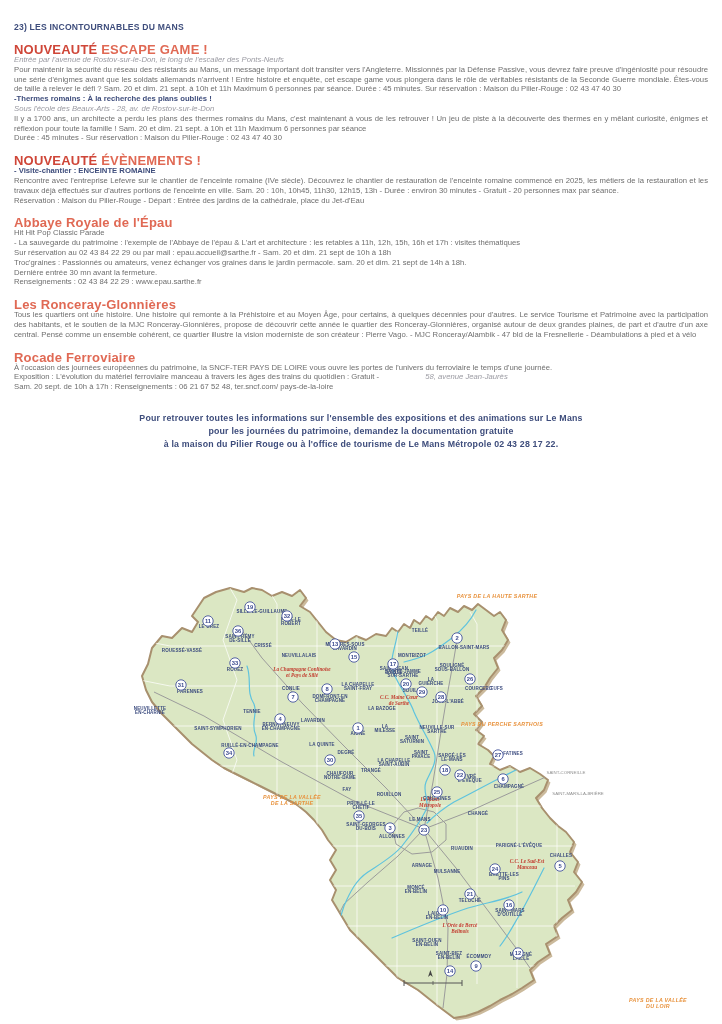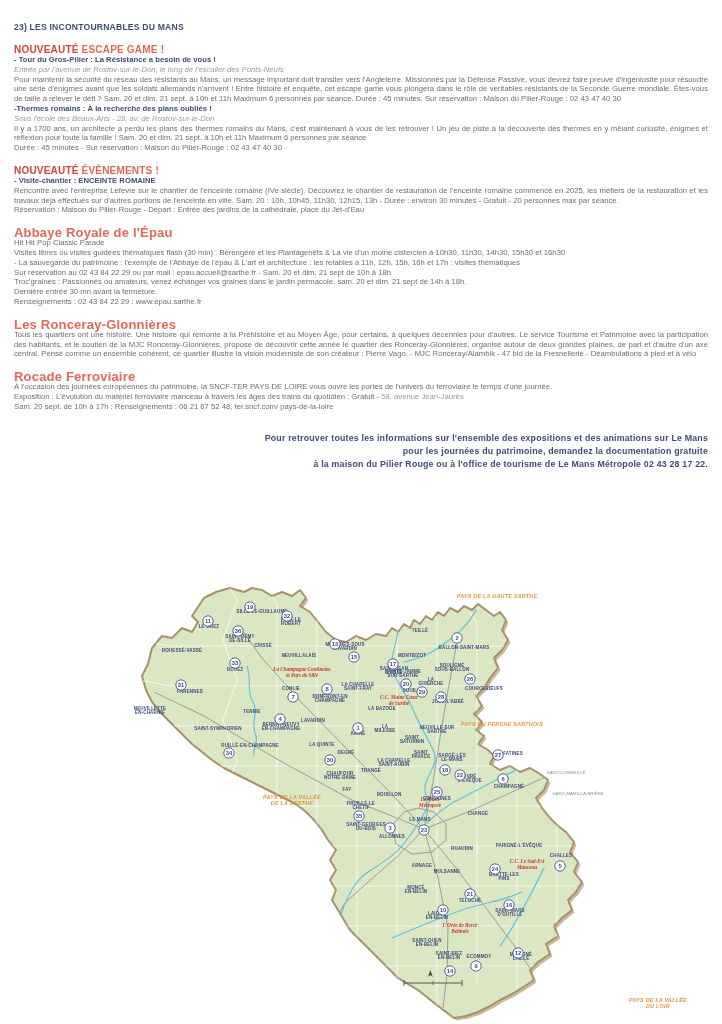--- a/index.html
+++ b/index.html
@@ -2,69 +2,67 @@
 <html><head>
 <meta charset="utf-8">
 <style>
   html,body{margin:0;padding:0;}
   body{width:722px;height:1024px;background:#ffffff;font-family:"Liberation Sans",sans-serif;overflow:hidden;}
   .page{position:relative;width:722px;height:964px;background:#fff;border-radius:30px;}
   .content{padding:22px 14px 0 14px;}
   h1{font-size:8.6px;line-height:10px;margin:0;color:#3e4d7c;font-weight:bold;letter-spacing:.2px;}
   .sec{margin-top:13px;}
   p{margin:0;}
-  .hd{font-size:10px;line-height:10px;font-weight:bold;letter-spacing:.2px;}
+  .hd{font-size:13px;line-height:10px;font-weight:bold;letter-spacing:.2px;}
   .hd-b{color:#cf4638;}
   .hd-r{color:#e06954;}
   .hd2{font-size:13px;line-height:10px;font-weight:bold;color:#e06954;letter-spacing:.2px;}
   .sub{font-size:7.7px;line-height:9.8px;font-weight:bold;color:#3e4d7c;}
   .it{font-size:7.7px;line-height:9.8px;font-style:italic;color:#9a9aa2;}
   .body{font-size:7.7px;line-height:9.8px;color:#6e6e6e;}
   .j{text-align:justify;}
-  .it-inline{color:#9a9aa2;}
+  .it-inline{font-style:italic;color:#9a9aa2;margin-left:44px;}
   .center-note{margin-top:20px;text-align:center;}
-  .note-line{font-size:8.8px;line-height:13px;font-weight:bold;color:#3e4d7c;letter-spacing:.2px;text-align:right;}
+  .note-line{font-size:8.8px;line-height:13px;font-weight:bold;color:#3e4d7c;letter-spacing:.2px;}
   #map-svg{position:absolute;left:0;top:582px;}
   .lbl{font-family:"Liberation Sans",sans-serif;font-size:4.5px;font-weight:bold;fill:#3a4a7e;letter-spacing:.15px;}
   .mnum{font-family:"Liberation Sans",sans-serif;font-size:5.8px;font-weight:bold;fill:#3a4a8e;}
   .cc{font-family:"Liberation Serif",serif;font-size:5.2px;font-style:italic;font-weight:bold;fill:#c23b2e;}
   .pays{font-family:"Liberation Sans",sans-serif;font-size:5.3px;font-style:italic;font-weight:bold;fill:#e8923d;letter-spacing:.3px;}
   .nbr{font-family:"Liberation Sans",sans-serif;font-size:4.4px;fill:#919191;}
 </style>
 </head>
 <body>
 
 <div class="page">
   <div class="content">
 
     <h1>23) LES INCONTOURNABLES DU MANS</h1>
 
     <div class="sec">
       <p class="hd"><span class="hd-b">NOUVEAUTÉ</span><span class="hd-r"> ESCAPE GAME !</span></p>
-      <p class="sub">- Tour du Gros-Pilier : La Résistance a besoin de vous !</p>
       <p class="it">Entrée par l'avenue de Rostov-sur-le-Don, le long de l'escalier des Ponts-Neufs</p>
       <p class="body j">Pour maintenir la sécurité du réseau des résistants au Mans, un message important doit transiter vers l'Angleterre. Missionnés par la Défense Passive, vous devrez faire preuve d'ingéniosité pour résoudre une série d'énigmes avant que les soldats allemands n'arrivent ! Entre histoire et enquête, cet escape game vous plongera dans le rôle de véritables résistants de la Seconde Guerre mondiale. Êtes-vous de taille à relever le défi ? Sam. 20 et dim. 21 sept. à 10h et 11h Maximum 6 personnes par séance. Durée : 45 minutes. Sur réservation : Maison du Pilier-Rouge : 02 43 47 40 30</p>
       <p class="sub">-Thermes romains : À la recherche des plans oubliés !</p>
       <p class="it">Sous l'école des Beaux-Arts - 28, av. de Rostov-sur-le-Don</p>
       <p class="body j">Il y a 1700 ans, un architecte a perdu les plans des thermes romains du Mans, c'est maintenant à vous de les retrouver ! Un jeu de piste à la découverte des thermes en y mêlant curiosité, énigmes et réflexion pour toute la famille ! Sam. 20 et dim. 21 sept. à 10h et 11h Maximum 6 personnes par séance</p>
       <p class="body">Durée : 45 minutes - Sur réservation : Maison du Pilier-Rouge : 02 43 47 40 30</p>
     </div>
 
     <div class="sec">
       <p class="hd"><span class="hd-b">NOUVEAUTÉ</span><span class="hd-r"> ÉVÈNEMENTS !</span></p>
       <p class="sub">- Visite-chantier : ENCEINTE ROMAINE</p>
       <p class="body j">Rencontre avec l'entreprise Lefevre sur le chantier de l'enceinte romaine (IVe siècle). Découvrez le chantier de restauration de l'enceinte romaine commencé en 2025, les métiers de la restauration et les travaux déjà effectués sur d'autres portions de l'enceinte en ville. Sam. 20 : 10h, 10h45, 11h30, 12h15, 13h - Durée : environ 30 minutes - Gratuit - 20 personnes max par séance.</p>
       <p class="body">Réservation : Maison du Pilier-Rouge - Départ : Entrée des jardins de la cathédrale, place du Jet-d'Eau</p>
     </div>
 
     <div class="sec">
       <p class="hd2">Abbaye Royale de l'Épau</p>
       <div>
           <p class="body"><span>Hit Hit Pop Classic Parade</span></p>
-          <p class="body"><span>Visites libres ou visites guidées thématiques flash (30 min) : Bérengère et les Plantagenêts &amp; La vie d'un moine cistercien à 10h30, 11h30, 14h30, 15h30 et 16h30</span></p>
           <p class="body"><span>- La sauvegarde du patrimoine : l'exemple de l'Abbaye de l'épau &amp; L'art et architecture : les retables à 11h, 12h, 15h, 16h et 17h : visites thématiques</span></p>
           <p class="body"><span>Sur réservation au 02 43 84 22 29 ou par mail : epau.accueil@sarthe.fr - Sam. 20 et dim. 21 sept de 10h à 18h</span></p>
           <p class="body"><span>Troc'graines : Passionnés ou amateurs, venez échanger vos graines dans le jardin permacole. sam. 20 et dim. 21 sept de 14h à 18h.</span></p>
           <p class="body"><span>Dernière entrée 30 mn avant la fermeture.</span></p>
           <p class="body"><span>Renseignements : 02 43 84 22 29 : www.epau.sarthe.fr</span></p>
         </div>
     </div>
 
     <div class="sec">
       <p class="hd2">Les Ronceray-Glonnières</p>

